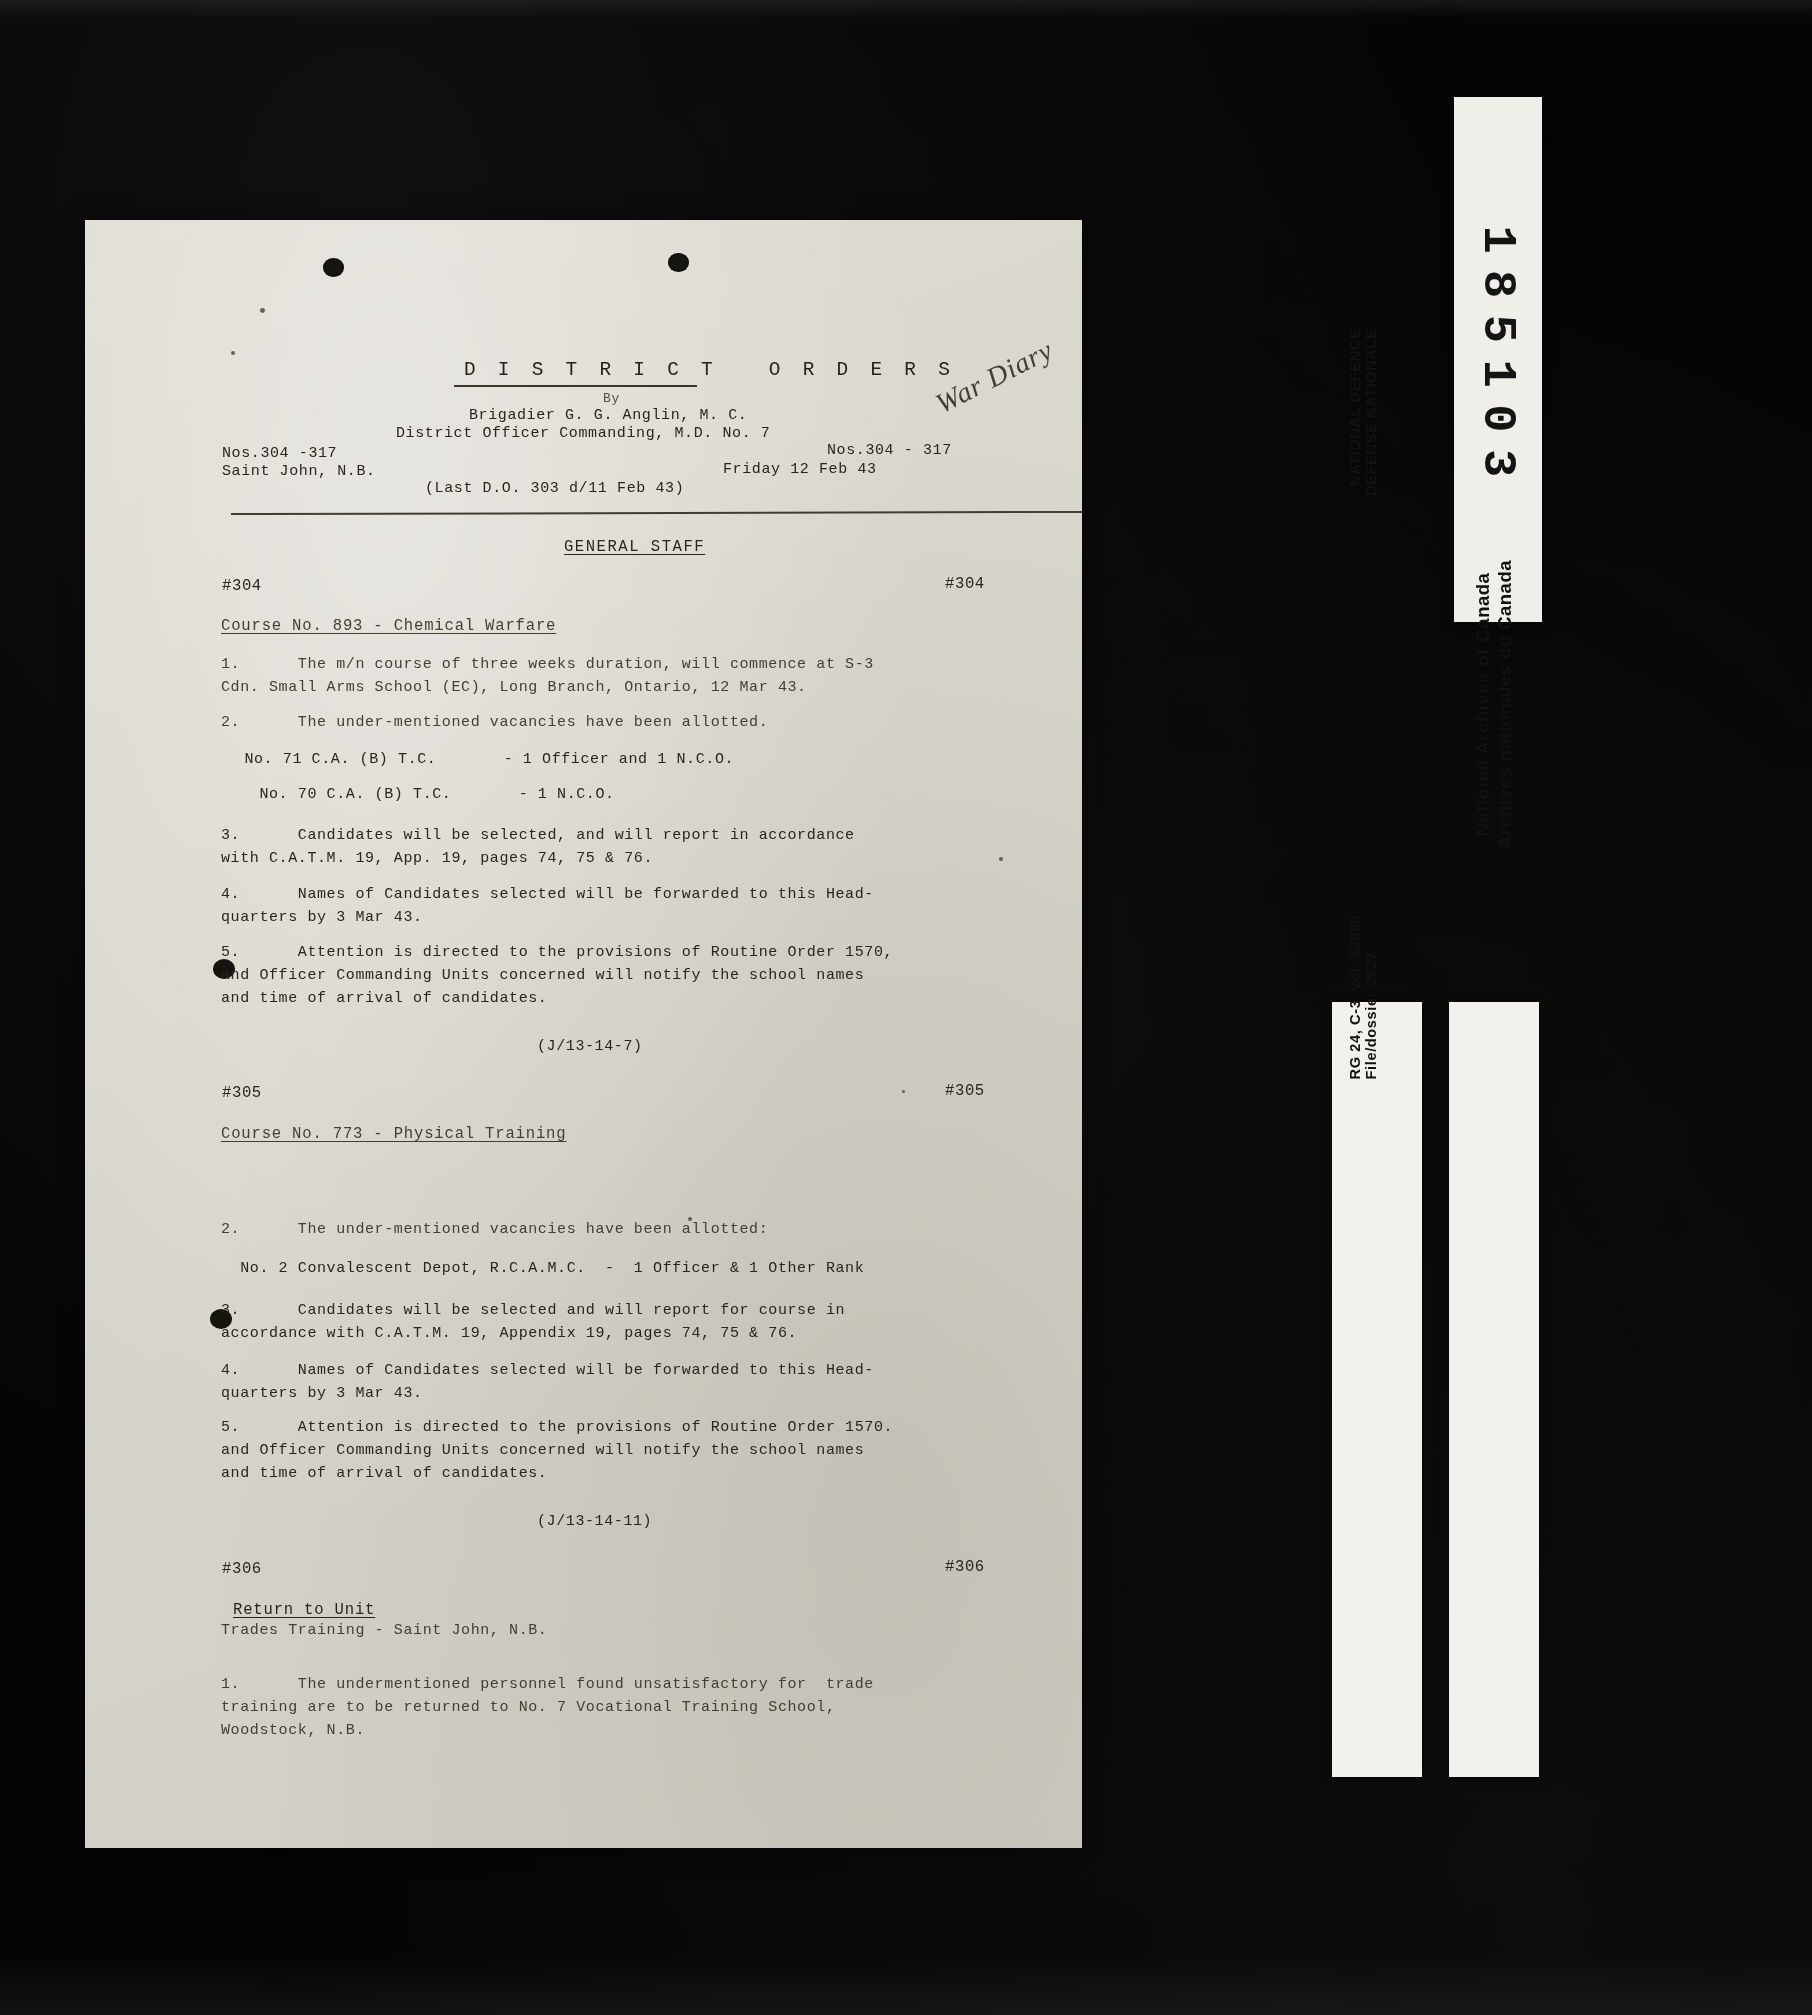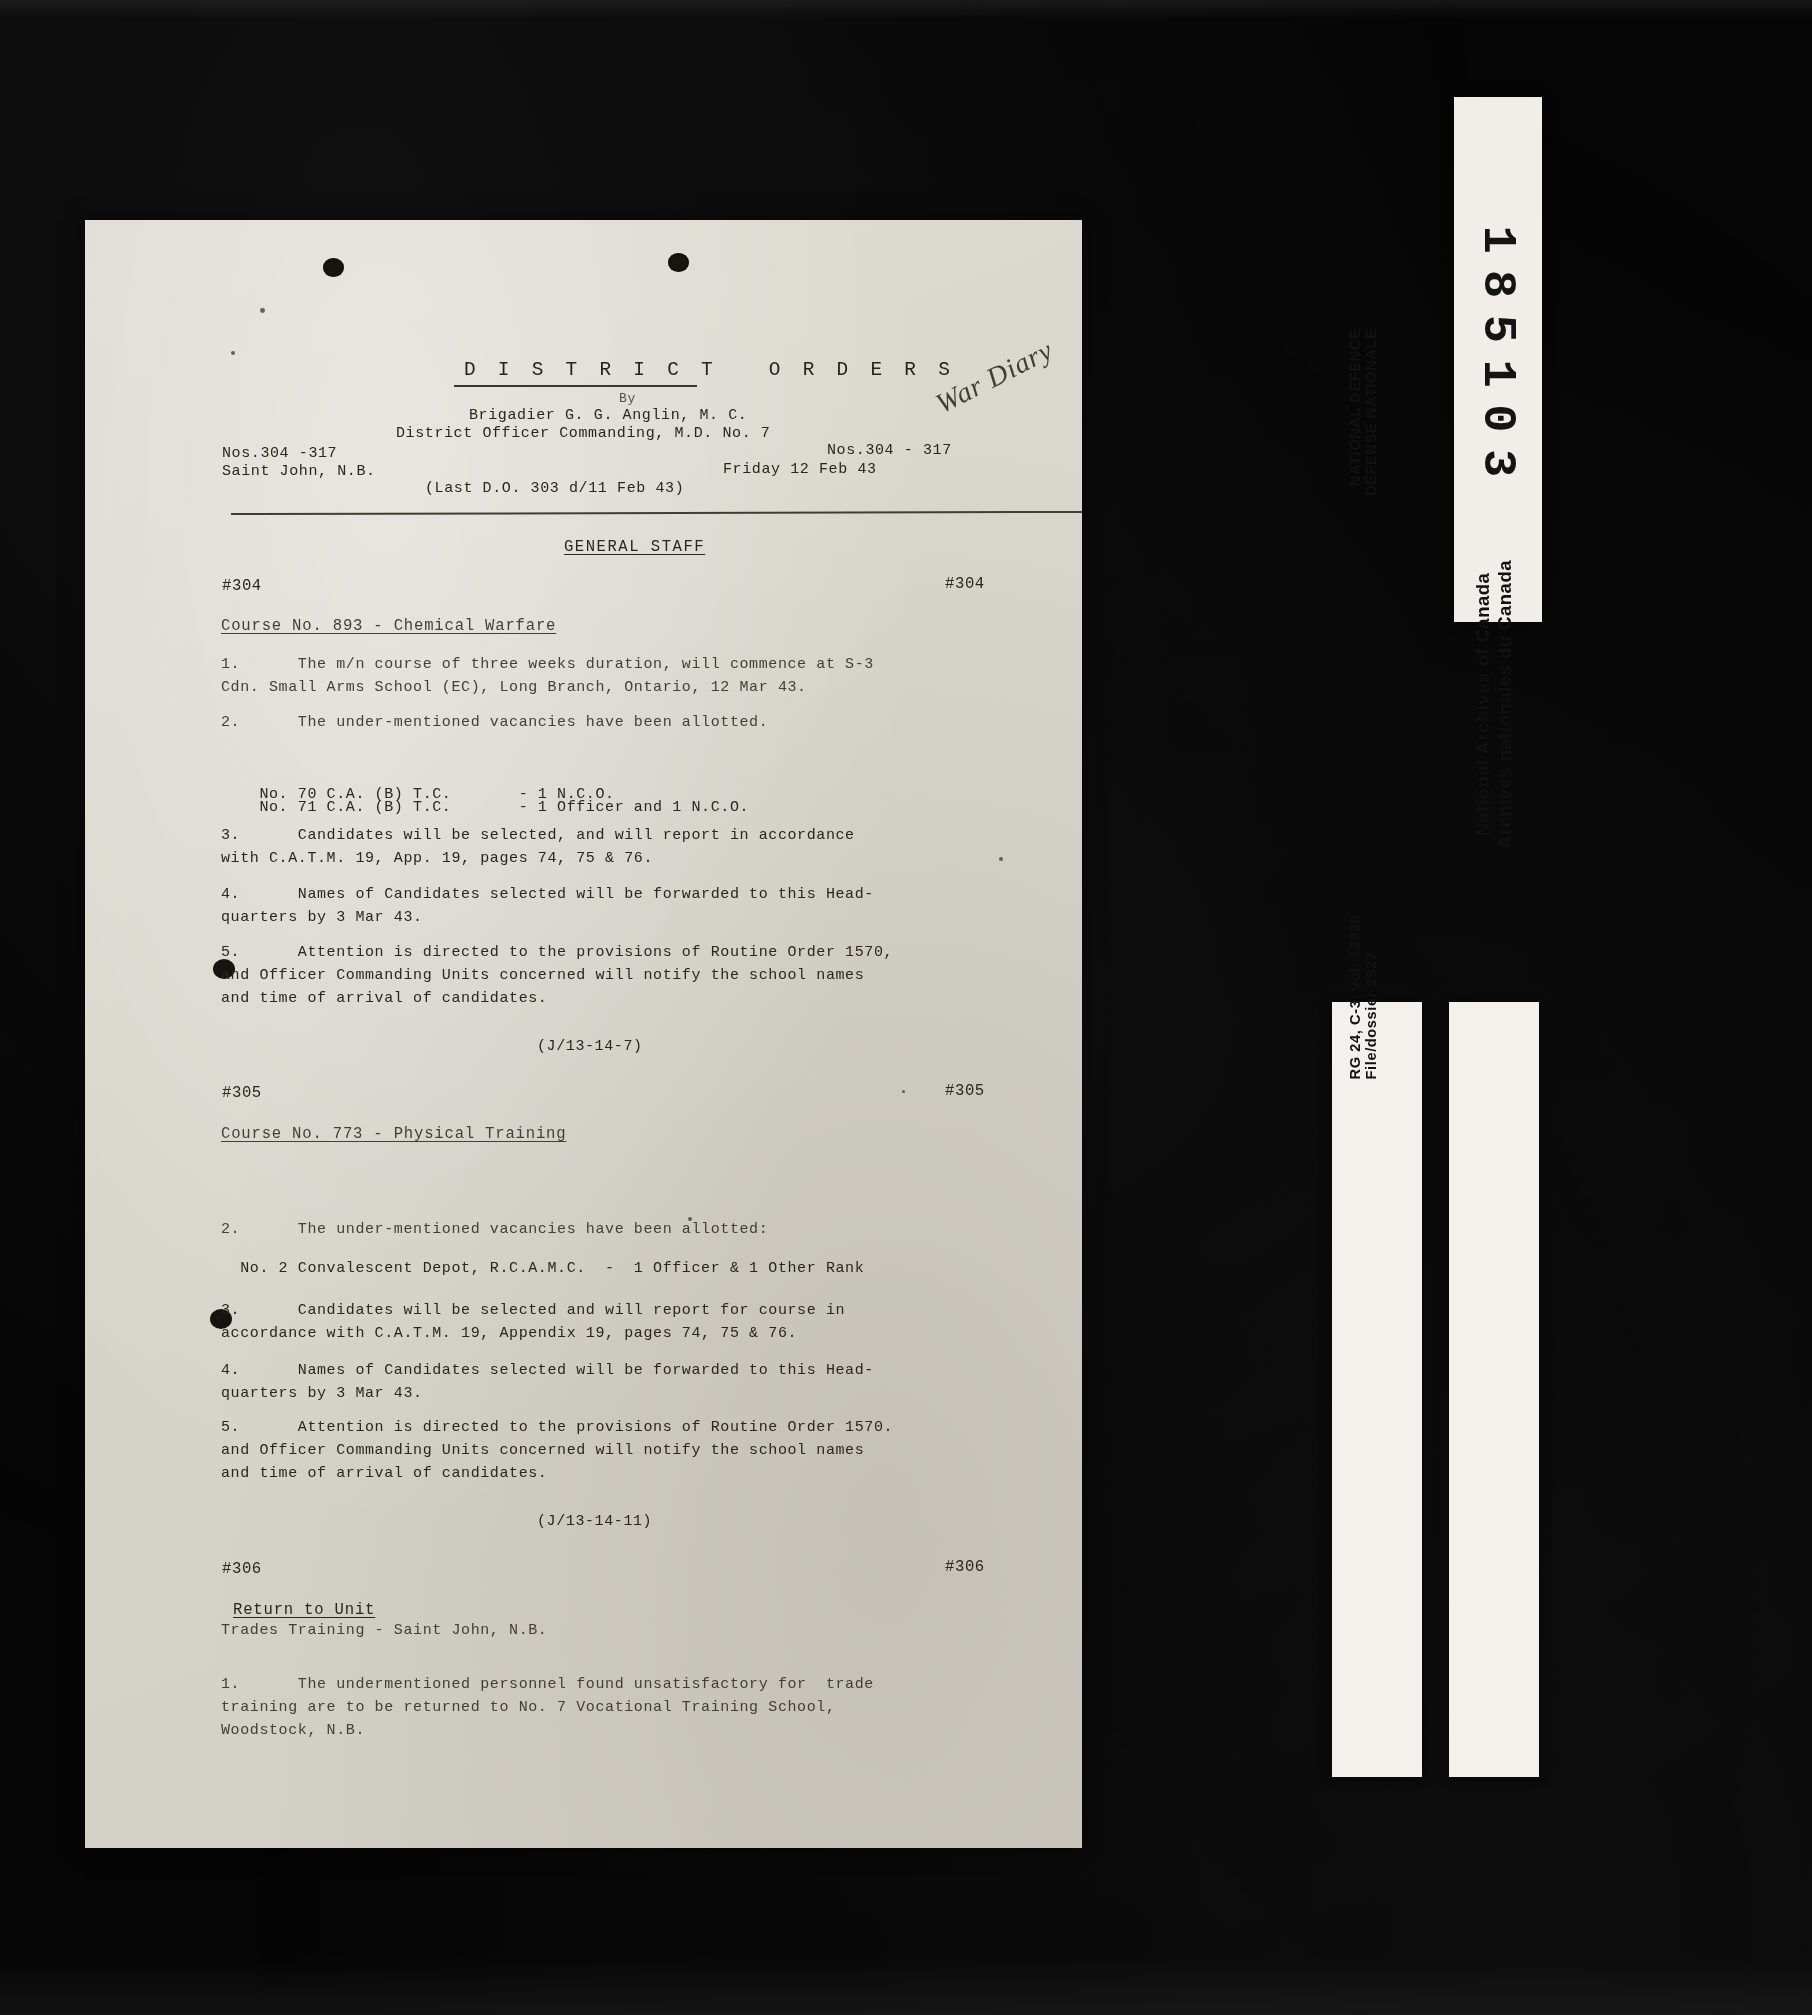--- a/index.html
+++ b/index.html
@@ -153,21 +153,21 @@
   .section-heading {
     font-size: 15.6px;
     text-decoration: underline;
     text-underline-offset: 3.4px;
     letter-spacing: 0.8px;
   }
   .body-para { font-size: 15px; }
   .ref-code  { font-size: 15px; }
 
   
-  .faded { color: #575244; margin-left: 16px; }
+  .faded { color: #575244; }
   .semi-faded { color: #433f33; }
 
   
   #label-strip-top {
     position: absolute;
     left: 1454px; top: 97px;
     width: 88px; height: 525px;
     background: #efeee9;
     box-shadow: 0 0 11.7px rgba(0,0,0,0.45);
   }
@@ -276,21 +276,21 @@
     <div class="doc-text" id="heading-general-staff">GENERAL STAFF</div>
 
     <div class="doc-text item-no-left" style="left:137px; top:355px;">#304</div>
     <div class="doc-text item-no-right" style="left:860px; top:353px;">#304</div>
 
     <div class="doc-text section-heading semi-faded" style="left:136px; top:395px;">Course No. 893 - Chemical Warfare</div>
 
     <div class="doc-text body-para semi-faded" style="left:136px; top:434px;">1.      The m/n course of three weeks duration, will commence at S-3
 Cdn. Small Arms School (EC), Long Branch, Ontario, 12 Mar 43.</div>
     <div class="doc-text body-para semi-faded" style="left:136px; top:492px;">2.      The under-mentioned vacancies have been allotted.</div>
-    <div class="doc-text body-para" style="left:136px; top:529px;margin-top:48px;">    No. 71 C.A. (B) T.C.       - 1 Officer and 1 N.C.O.</div>
+    <div class="doc-text body-para" style="left:121px; top:529px;">    No. 71 C.A. (B) T.C.       - 1 Officer and 1 N.C.O.</div>
     <div class="doc-text body-para" style="left:136px; top:564px;">    No. 70 C.A. (B) T.C.       - 1 N.C.O.</div>
     <div class="doc-text body-para" style="left:136px; top:605px;">3.      Candidates will be selected, and will report in accordance
 with C.A.T.M. 19, App. 19, pages 74, 75 &amp; 76.</div>
     <div class="doc-text body-para" style="left:136px; top:664px;">4.      Names of Candidates selected will be forwarded to this Head-
 quarters by 3 Mar 43.</div>
     <div class="doc-text body-para" style="left:136px; top:722px;">5.      Attention is directed to the provisions of Routine Order 1570,
 and Officer Commanding Units concerned will notify the school names
 and time of arrival of candidates.</div>
     <div class="doc-text ref-code" style="left:452px; top:816px;">(J/13-14-7)</div>
 

